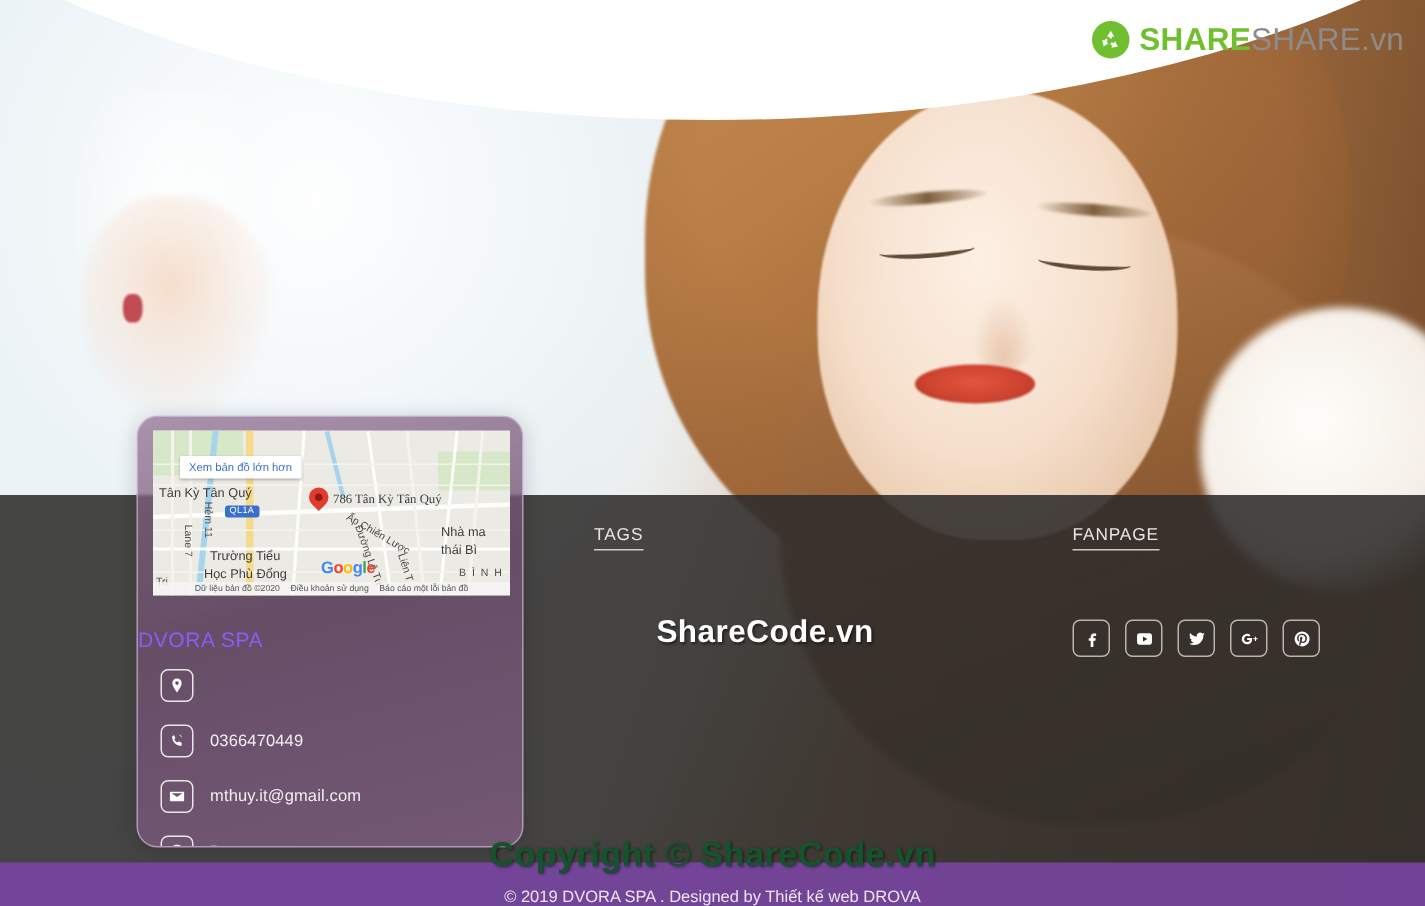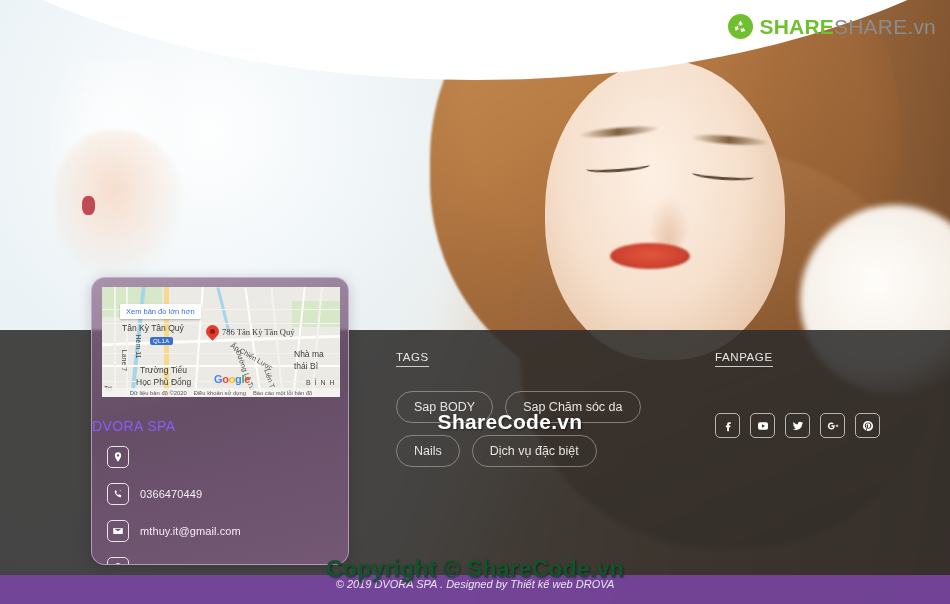--- a/index.html
+++ b/index.html
@@ -260,22 +260,21 @@
     text-align: center; z-index: 45;
     color: #14532d; font-size: 23px; font-weight: bold;
     text-shadow: 1px 1px 2px rgba(0,0,0,.5);
     letter-spacing: .2px; pointer-events: none;
   }
   .bottom-bar {
     position: absolute; left: 0; bottom: 0; width: 950px; height: 29px;
     background: rgba(124,70,166,0.86);
     z-index: 42;
     display: flex; align-items: flex-end; justify-content: center;
-    padding-bottom: 14px;
-    font-style: italic;
+    padding-bottom: 0;
   }
   .bottom-bar-text { color: #ece4f2; font-size: 11px; }
 </style>
 </head>
 <body>
 
 <div id="page">
 
   <div class="hero">
     <div class="hero-bg"></div>
@@ -305,26 +304,20 @@
         <circle cx="12" cy="12.6" r="2.1" fill="#6fbf2f"></circle>
       </svg>
     </span>
     <span class="logo-text"><span class="g">SHARE</span><span class="k">SHARE.vn</span></span>
   </div>
 
   <div class="footer-overlay"></div>
 
   <div class="tags-block">
     <div class="col-title">TAGS</div>
-    <div class="tag-row">
-      <span class="tag">Sap BODY</span>
-      <span class="tag">Sap Chăm sóc da</span>
-      <span class="tag">Nails</span>
-      <span class="tag">Dịch vụ đặc biệt</span>
-    </div>
   </div>
 
   <div class="fan-block">
     <div class="col-title">FANPAGE</div>
     <div class="social-row">
       <a class="social">
         <svg width="14" height="14" viewBox="0 0 24 24">
             <path d="M14.5 8.5h2.2V5.7h-2.6c-2.4 0-3.6 1.5-3.6 3.6v1.8H8.3v2.9h2.2V21h3.1v-7h2.3l.4-2.9h-2.7V9.8c0-.8.2-1.3 1.3-1.3z"></path>
           </svg>
       </a>
@@ -373,21 +366,21 @@
         <div class="map-road minor" style="left:12px;top:0;width:1.5px;height:110px;"></div>
         <div class="map-road minor" style="left:24px;top:0;width:1.5px;height:110px;"></div>
         <div class="map-road minor" style="left:174px;top:0;width:1.5px;height:110px;transform:rotate(-6deg);"></div>
         <div class="map-road minor" style="left:214px;top:0;width:1.5px;height:110px;transform:rotate(5deg);"></div>
         <div class="map-road minor" style="left:0;top:22px;width:238px;height:1.2px;"></div>
         <div class="map-road minor" style="left:0;top:36px;width:238px;height:1.2px;"></div>
         <div class="map-road minor" style="left:0;top:66px;width:238px;height:1.2px;"></div>
         <div class="map-road minor" style="left:0;top:94px;width:238px;height:1.2px;"></div>
       </div>
       <div class="map-btn">Xem bản đồ lớn hơn</div>
-      <div class="map-label big" style="left:20px;top:36px;">Tân Kỳ Tân Quý</div>
+      <div class="map-label big" style="left:4px;top:36px;">Tân Kỳ Tân Quý</div>
       <div class="shield" style="left:48px;top:50px;">QL1A</div>
       <div class="map-label big" style="left:38px;top:78px;">Trường Tiểu</div>
       <div class="map-label big" style="left:34px;top:90px;">Học Phù Đổng</div>
       <div class="map-label big" style="left:192px;top:62px;">Nhà ma</div>
       <div class="map-label big" style="left:192px;top:74px;">thái Bì</div>
       <div class="map-label" style="left:126px;top:66px;transform:rotate(30deg);">Ấp Chiến Lược</div>
       <div class="map-label" style="left:122px;top:80px;transform:rotate(70deg);">Đường Lê Tư</div>
       <div class="map-label" style="left:158px;top:88px;transform:rotate(72deg);">Liên T</div>
       <div class="map-label" style="left:24px;top:56px;transform:rotate(90deg);">Hẻm 11</div>
       <div class="map-label" style="left:12px;top:70px;transform:rotate(90deg);">Lane 7</div>

